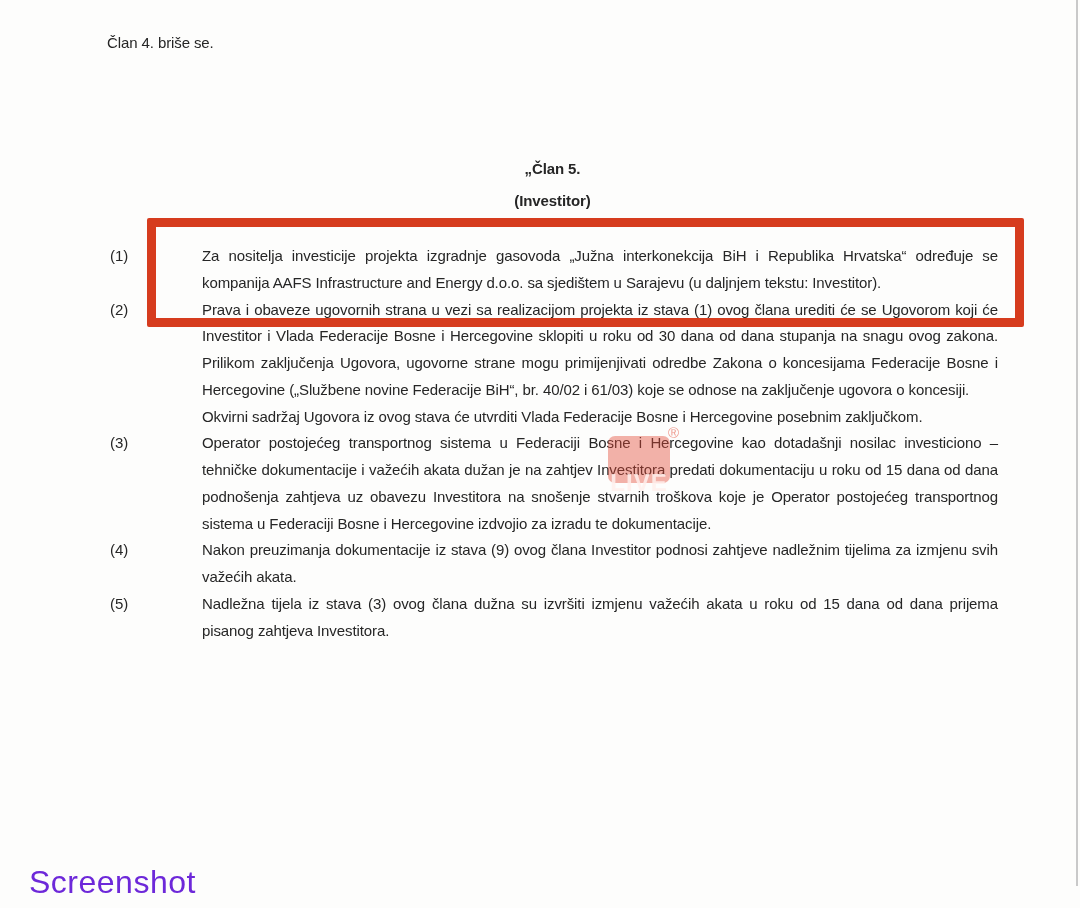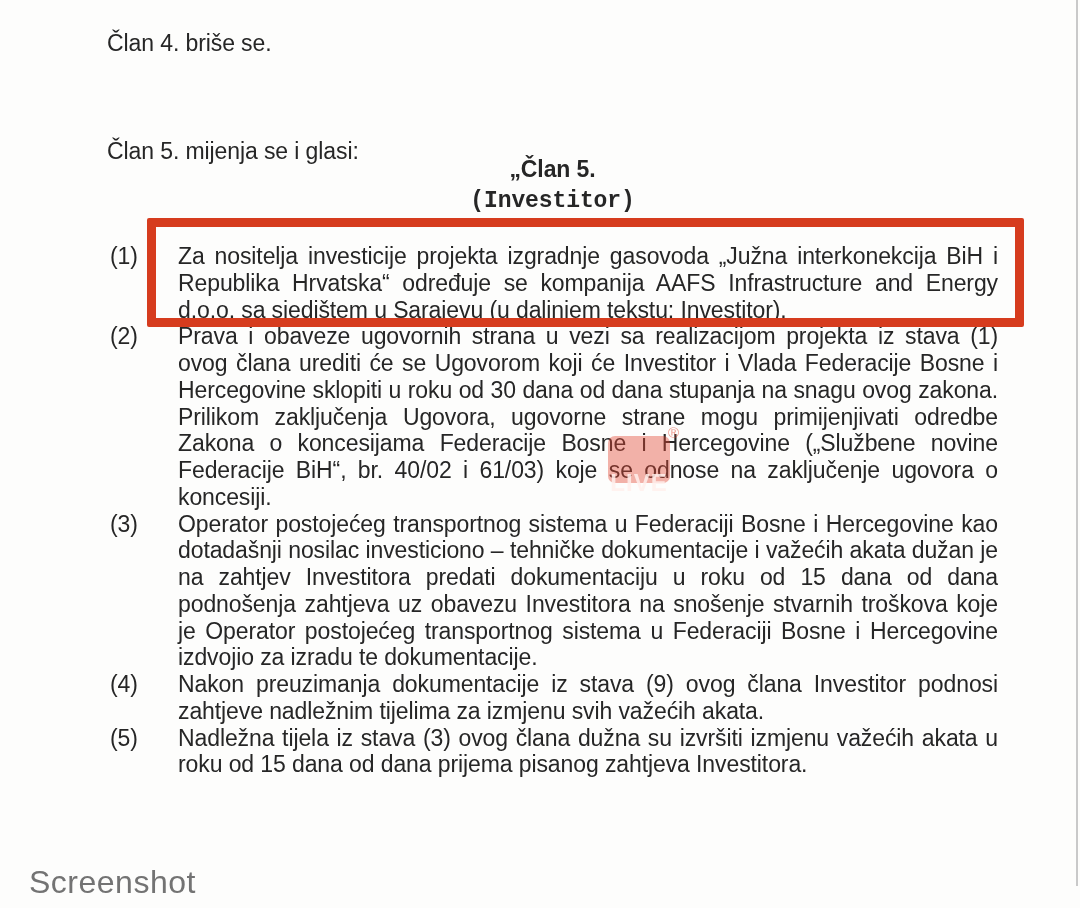--- a/index.html
+++ b/index.html
@@ -6,36 +6,36 @@
   body{
     width:1080px;height:908px;
     background:#fdfdfc;
     font-family:"Liberation Sans", sans-serif;
     color:#262626;
     position:relative;
     overflow:hidden;
   }
   .page{position:absolute;inset:0;}
   .doc-text{
-    font-size:23px;
+    font-size:15px;
     letter-spacing:-0.1px;
     line-height:26.75px;
     color:#262626;
   }
   .h-left{position:absolute;left:107px;}
   .h-center{
     position:absolute;left:107px;width:891px;
     text-align:center;font-weight:bold;
   }
   .list{
     position:absolute;left:110px;top:243px;width:888px;
   }
   .row{display:grid;grid-template-columns:68px 1fr;}
   .row .num{text-align:left;}
-  .row .txt{text-align:justify;text-justify:inter-word;}
+  .row .txt{text-align:justify;text-justify:inter-word;margin-left:24px;}
   .highlight-box{
     position:absolute;
     left:147px;top:218px;width:877px;height:109px;
     border:9px solid #d63c1e;
     box-sizing:border-box;
     border-radius:2px;
     pointer-events:none;
     z-index:4;
   }
   .page-edge-line{
@@ -63,49 +63,49 @@
     position:absolute;
     right:-9px;top:-12px;
     color:rgba(227,72,52,0.55);
     font-size:15px;
     font-style:normal;
   }
   .screenshot-label{
     position:absolute;
     left:29px;top:864px;
     font-size:32px;
-    color:#737373;
+    color:#6d28d9;
     letter-spacing:0.5px;
   }
 </style>
 </head>
 <body>
 
 <div class="page">
 
   <div class="doc-text h-left" style="top:30px;">Član 4. briše se.</div>
 
 
-  <div class="doc-text h-left" style="top:138px;">Član 5. mijenja se i glasi:</div>
 
   <div class="doc-text h-center" style="top:156px;">„Član 5.</div>
 
-  <div class="doc-text h-center" style="top:188px;font-family:Liberation Mono, monospace;">(Investitor)</div>
+  <div class="doc-text h-center" style="top:188px;">(Investitor)</div>
 
   <div class="list doc-text">
 
     <div class="row">
       <div class="num">(1)</div>
       <div class="txt">Za nositelja investicije projekta izgradnje gasovoda „Južna interkonekcija BiH i Republika Hrvatska“ određuje se kompanija AAFS Infrastructure and Energy d.o.o. sa sjedištem u Sarajevu (u daljnjem tekstu: Investitor).</div>
     </div>
 
     <div class="row">
       <div class="num">(2)</div>
       <div class="txt">
         <div>Prava i obaveze ugovornih strana u vezi sa realizacijom projekta iz stava (1) ovog člana urediti će se Ugovorom koji će Investitor i Vlada Federacije Bosne i Hercegovine sklopiti u roku od 30 dana od dana stupanja na snagu ovog zakona. Prilikom zaključenja Ugovora, ugovorne strane mogu primijenjivati odredbe Zakona o koncesijama Federacije Bosne i Hercegovine („Službene novine Federacije BiH“, br. 40/02 i 61/03) koje se odnose na zaključenje ugovora o koncesiji.</div>
+        <div>Okvirni sadržaj Ugovora iz ovog stava će utvrditi Vlada Federacije Bosne i Hercegovine posebnim zaključkom.</div>
       </div>
     </div>
 
     <div class="row">
       <div class="num">(3)</div>
       <div class="txt">Operator postojećeg transportnog sistema u Federaciji Bosne i Hercegovine kao dotadašnji nosilac investiciono – tehničke dokumentacije i važećih akata dužan je na zahtjev Investitora predati dokumentaciju u roku od 15 dana od dana podnošenja zahtjeva uz obavezu Investitora na snošenje stvarnih troškova koje je Operator postojećeg transportnog sistema u Federaciji Bosne i Hercegovine izdvojio za izradu te dokumentacije.</div>
     </div>
 
     <div class="row">
       <div class="num">(4)</div>

